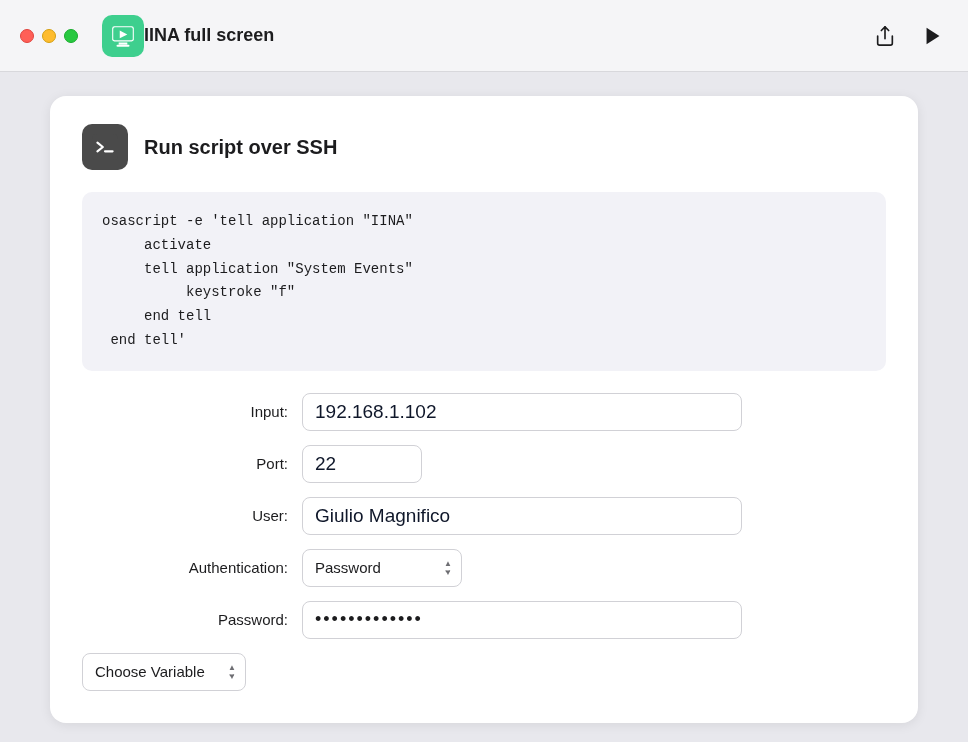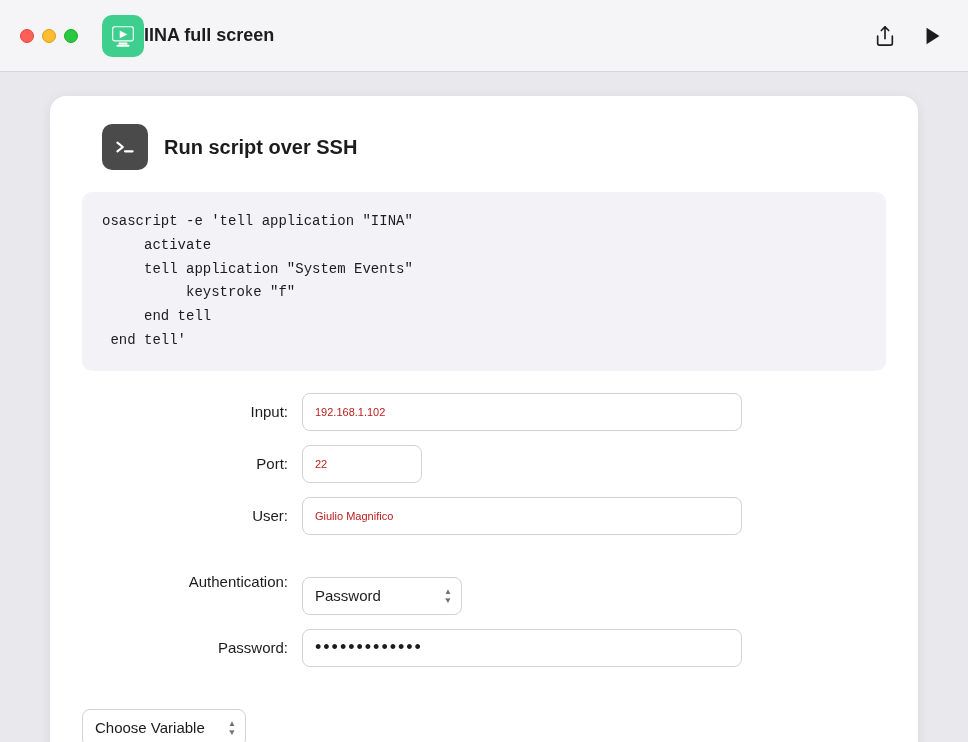--- a/index.html
+++ b/index.html
@@ -97,21 +97,20 @@
       width: 868px;
       box-shadow: 0 2px 12px rgba(0,0,0,0.08);
     }
 
     
     .card-header {
       display: flex;
       align-items: center;
       gap: 16px;
       margin-bottom: 22px;
-      margin-left: 20px;
     }
 
     .card-icon {
       width: 46px;
       height: 46px;
       background: #4a4a4a;
       border-radius: 10px;
       display: flex;
       align-items: center;
       justify-content: center;
@@ -164,23 +163,23 @@
       padding-right: 14px;
     }
 
     .form-input {
       flex: 1;
       max-width: 440px;
       height: 38px;
       border: 1px solid #d1d1d6;
       border-radius: 8px;
       padding: 0 12px;
-      font-size: 11px;
+      font-size: 19px;
       font-family: -apple-system, BlinkMacSystemFont, sans-serif;
-      color: #b91c1c;
+      color: #0f172a;
       background: white;
       outline: none;
     }
 
     .form-select {
       flex: 0 0 auto;
       height: 38px;
       border: 1px solid #d1d1d6;
       border-radius: 8px;
       padding: 0 30px 0 12px;
@@ -191,21 +190,20 @@
       appearance: none;
       -webkit-appearance: none;
       outline: none;
       cursor: pointer;
       position: relative;
     }
 
     .select-wrapper {
       position: relative;
       display: inline-block;
-      margin-top: 28px;
     }
 
     .select-wrapper::after {
       content: "⌃";
       position: absolute;
       right: 10px;
       top: 50%;
       transform: translateY(-50%) rotate(180deg);
       font-size: 11px;
       color: #6e6e73;

